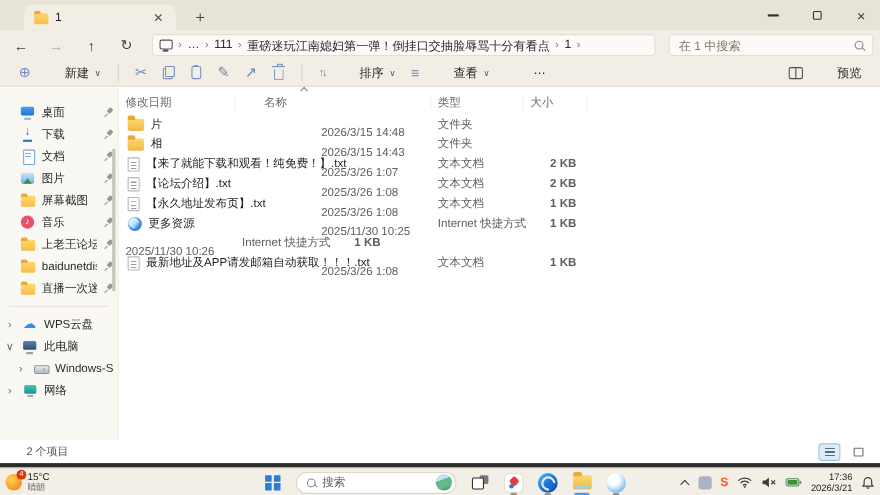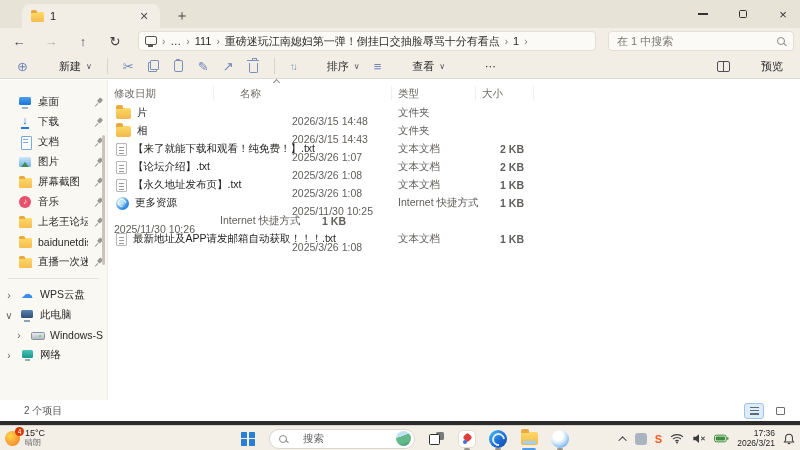--- a/index.html
+++ b/index.html
@@ -129,21 +129,21 @@
   .taskbar { position:absolute; left:0; top:425px; width:800px; height:25px; background:#f3efe6; border-top:1px solid #d8d3c7; }
   .tb-weather { position:absolute; left:5px; top:2px; display:flex; align-items:center; gap:5px; }
   .wicon { width:15px; height:15px; border-radius:50%; background:radial-gradient(circle at 35% 35%,#ffd34d,#f2761f); position:relative; }
   .wbadge { position:absolute; top:-4px; right:-4px; width:9px; height:9px; border-radius:50%; background:#d83b01; color:#fff; font-size:6.5px; display:flex; align-items:center; justify-content:center; }
   .wtext { display:flex; flex-direction:column; line-height:10px; }
   .wtemp { font-size:9px; color:#1f1f1f; }
   .wcond { font-size:8px; color:#6a6a6a; }
   .tb-center { position:absolute; left:238px; top:0; height:25px; display:flex; align-items:center; gap:11px; }
   .winlogo { width:14px; height:14px; display:grid; grid-template-columns:1fr 1fr; grid-template-rows:1fr 1fr; gap:1.5px; }
   .winlogo i { background:#2a7fd4; border-radius:0.5px; }
-  .tsearch { width:146px; height:20px; background:#fff; border:1px solid #ddd8cc; border-radius:11px; display:flex; align-items:center; padding:0 3px 0 9px; gap:16px; }
+  .tsearch { width:146px; height:20px; background:#fff; border:1px solid #ddd8cc; border-radius:11px; display:flex; align-items:center; padding:0 3px 0 9px; gap:6px; }
   .tsearch-label { font-size:10.5px; color:#5f5f5f; flex:1; }
   .tsearch-img { width:15px; height:15px; border-radius:8px; background:linear-gradient(160deg,#bfe3f2 0 35%,#64b98a 36% 70%,#2f8a66 100%); }
   .tview { width:15px; height:13px; position:relative; }
   .tview::after { content:""; position:absolute; top:0; right:0; width:8px; height:8px; background:#7a7a7a; border-radius:1.5px; }
   .tview::before { content:""; position:absolute; bottom:0; left:0; width:9px; height:9px; background:#fff; border:1.4px solid #2f2f2f; border-radius:1.5px; z-index:1; }
   .tapp { position:relative; width:20px; height:22px; display:flex; align-items:center; justify-content:center; }
   .runline { position:absolute; bottom:-1px; left:7px; width:6px; height:2.4px; border-radius:2px; background:#9a958c; }
   .runline.active { left:3px; width:14px; background:#4f9be8; }
   .app1 { width:18px; height:18px; background:#fff; border:1px solid #e4ded2; border-radius:5px; position:relative; }
   .app1::before { content:""; position:absolute; left:5px; top:3.5px; width:7px; height:7px; background:#e23c3c; border-radius:2px; transform:rotate(45deg); }

